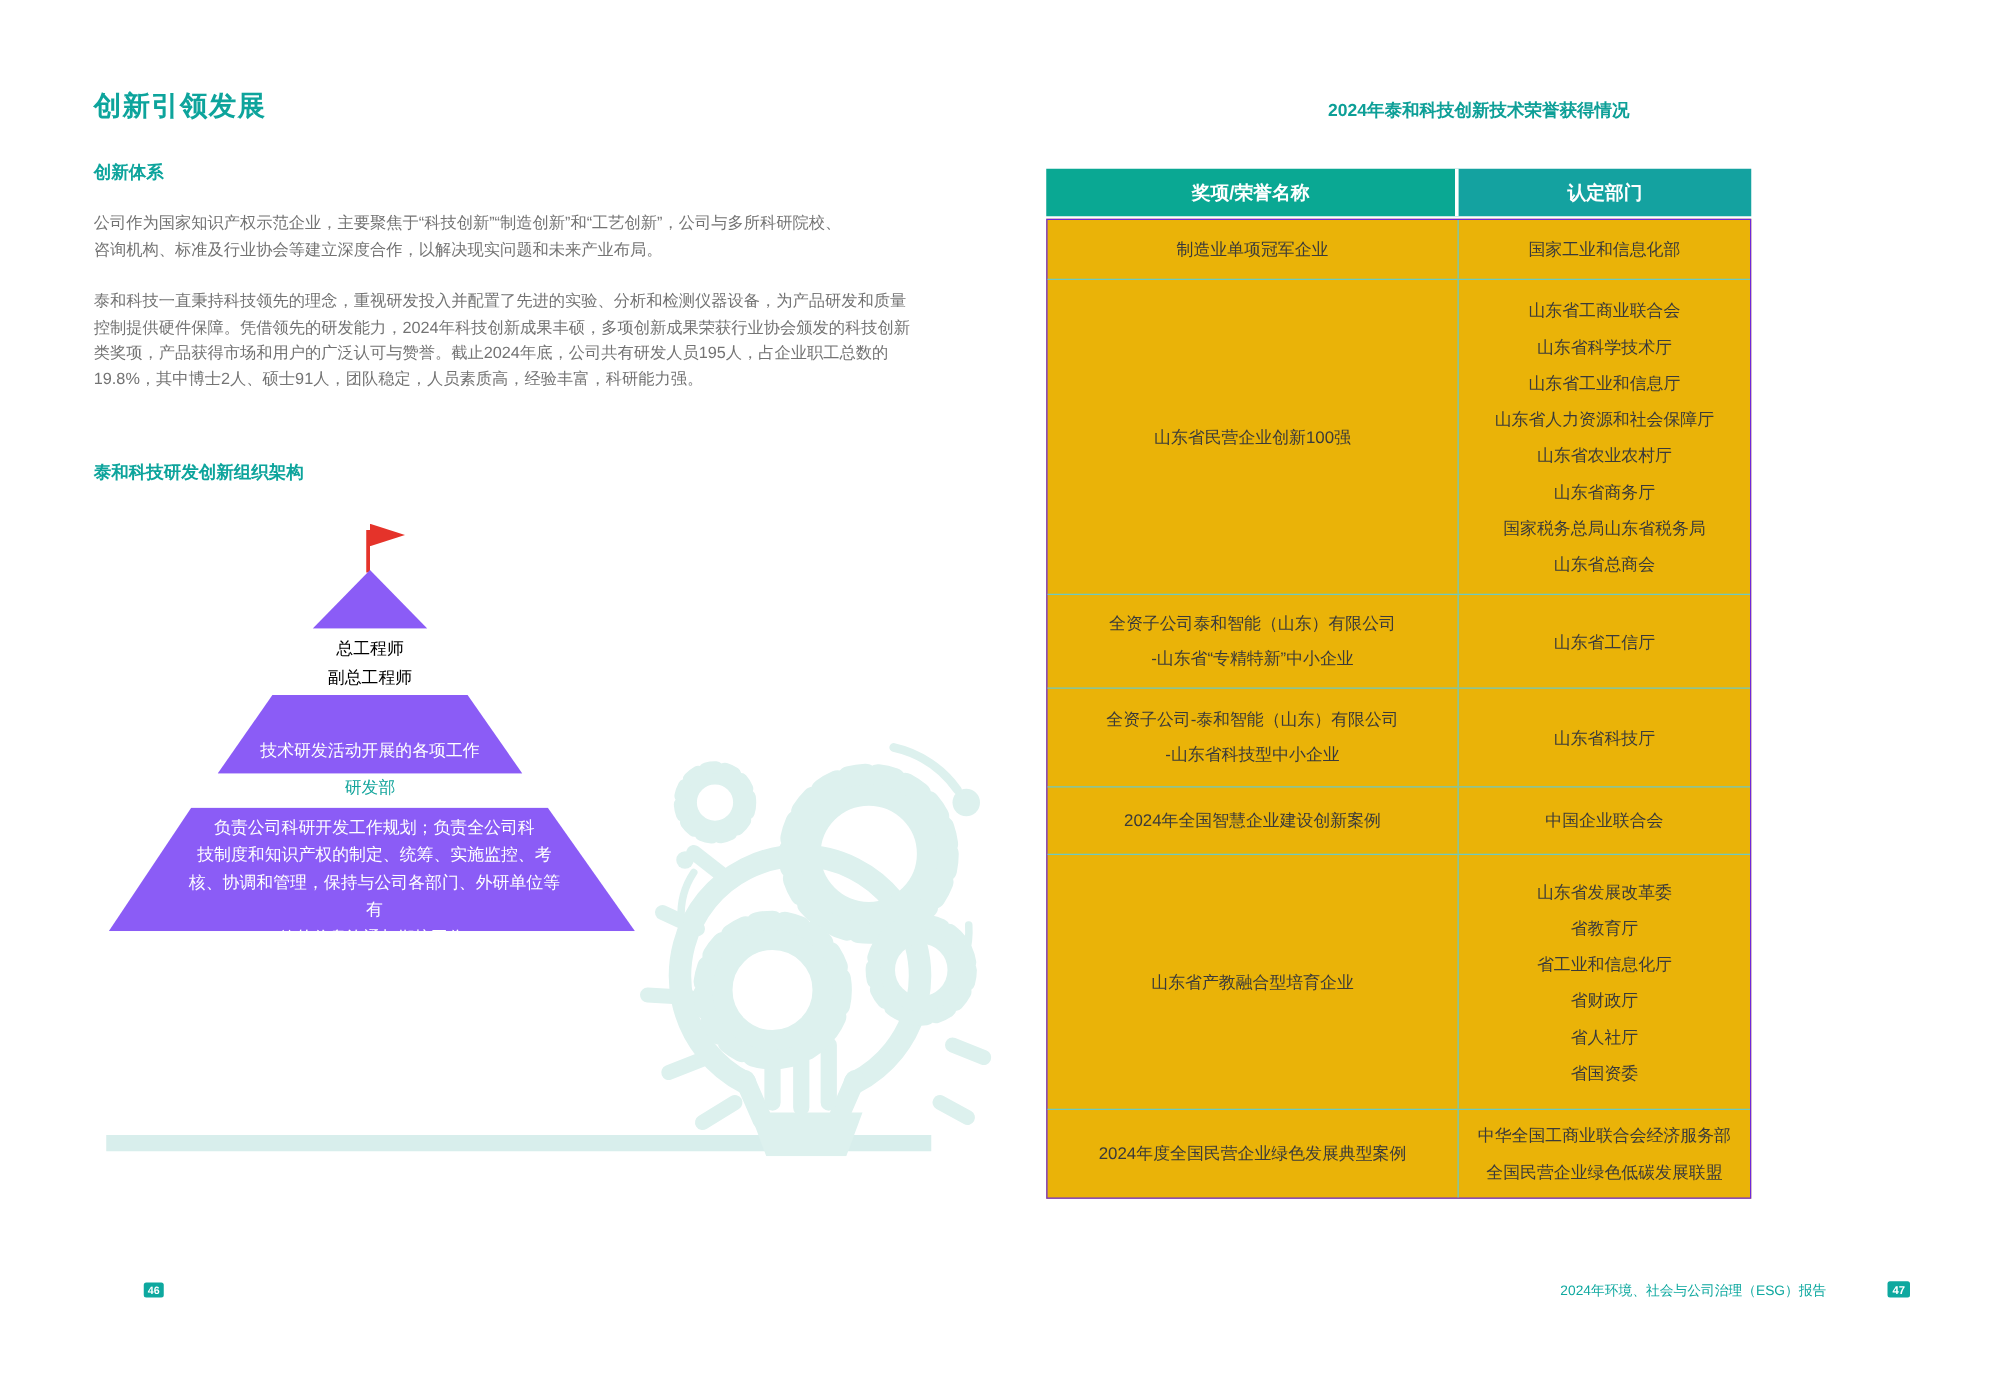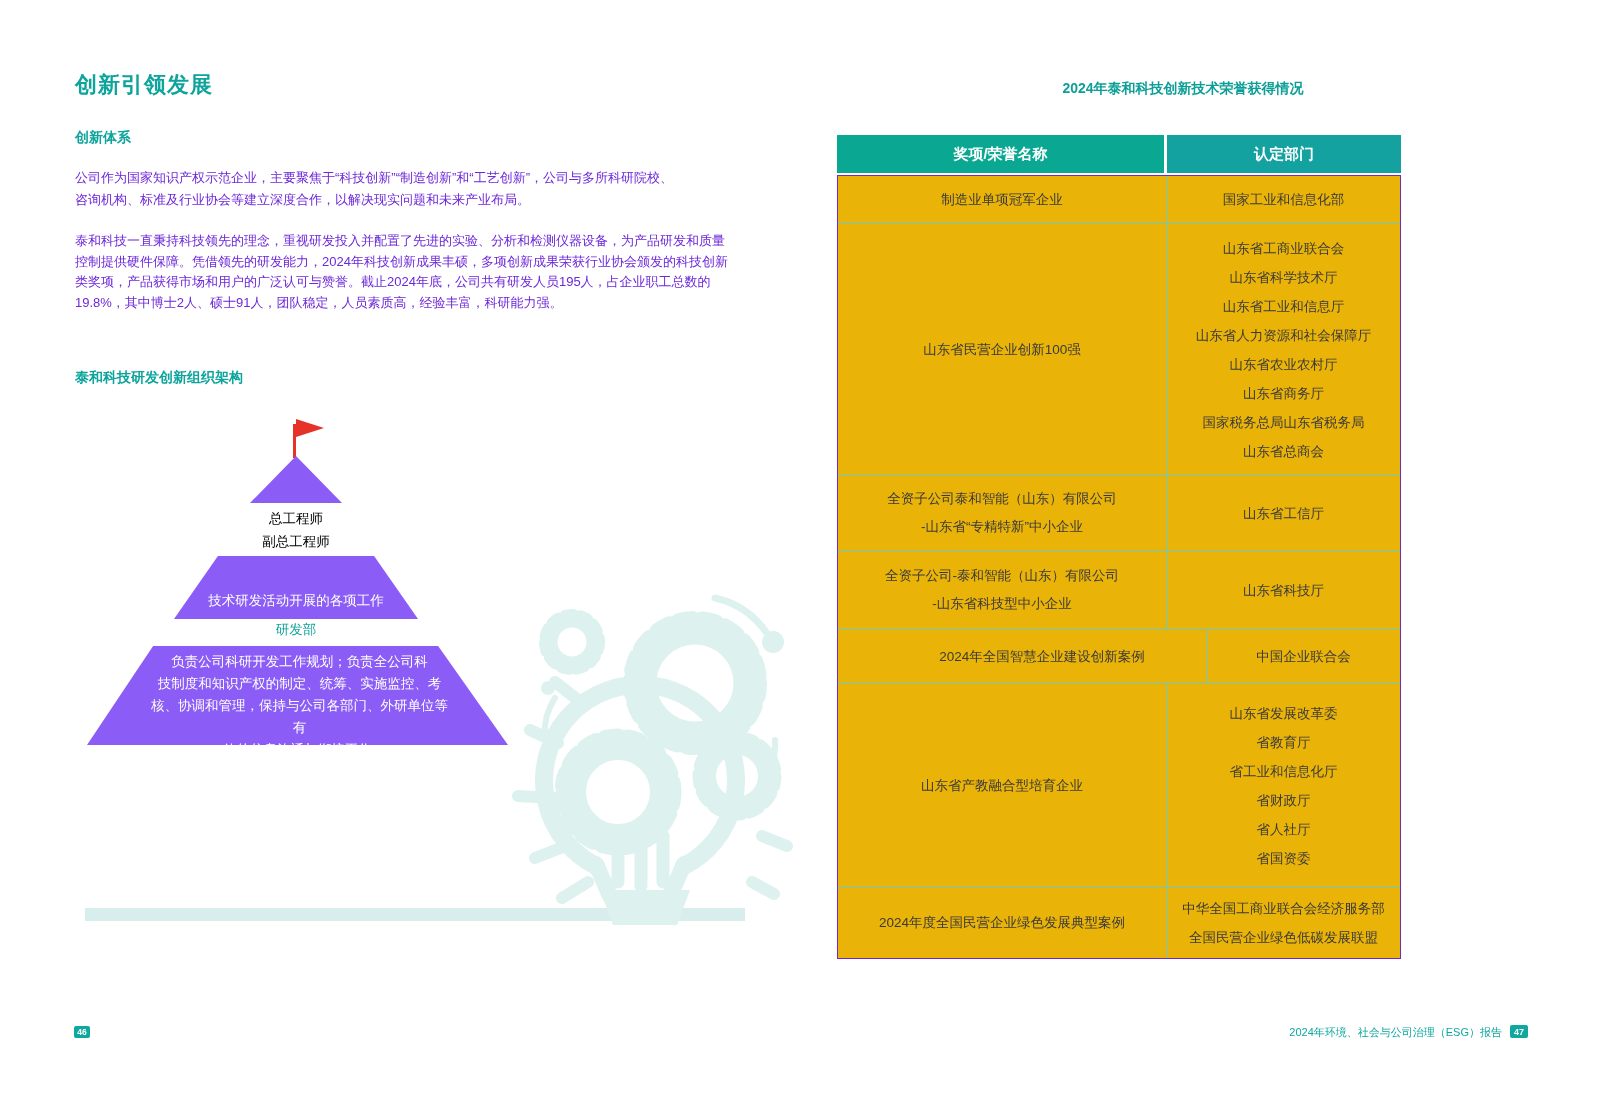--- a/index.html
+++ b/index.html
@@ -2,21 +2,21 @@
 <html><head>
 <meta charset="utf-8">
 <style>
   html,body{margin:0;padding:0;background:#fff;}
   body{font-family:"Liberation Sans","DejaVu Sans",sans-serif;color:#333;}
   .page{position:relative;width:1610px;height:1100px;background:#ffffff;overflow:hidden;}
 
   
   .h1{position:absolute;left:75px;top:70px;font-size:22px;font-weight:bold;color:#0da49c;letter-spacing:1px;}
   .h2{position:absolute;left:75px;top:129px;font-size:14px;font-weight:bold;color:#0da49c;}
-  .para{position:absolute;color:#6d28d9;font-size:13px;white-space:pre-line;}
+  .para{position:absolute;color:#737373;font-size:13px;white-space:pre-line;}
   .p1{left:75px;top:167px;width:700px;line-height:21.5px;}
   .p2{left:75px;top:231px;width:700px;line-height:20.5px;}
   .h3{position:absolute;left:75px;top:369px;font-size:14px;font-weight:bold;color:#0da49c;}
   .p3{left:88px;top:828px;width:440px;line-height:21px;}
 
   
   .teal{background:#8b5cf6;}
   .flag-pole{position:absolute;left:293px;top:424px;width:3px;height:34px;background:#e5332a;}
   .flag-banner{position:absolute;left:296px;top:419px;width:28px;height:18px;background:#e5332a;
     clip-path:polygon(0 0,100% 50%,0 100%);}
@@ -47,25 +47,25 @@
   .th1{width:330px;background:#0aa893;border-right:3px solid #ffffff;}
   .th2{flex:1;background:#14a2a0;}
   .tbody{background:#eab308;border:1px solid #6d28d9;box-sizing:border-box;}
   .trow{display:flex;border-bottom:1px solid #6ec9c1;box-sizing:border-box;}
   .trow:last-child{border-bottom:none;}
   .tcell{display:flex;align-items:center;justify-content:center;text-align:center;
     font-size:13.5px;color:#3a3a3a;white-space:pre-line;box-sizing:border-box;}
   .ca{width:329px;border-right:1px solid #6ec9c1;line-height:28px;}
   .cb{flex:1;line-height:29px;}
   .r1{height:48px;} .r2{height:252px;} .r3{height:79px;} .r4{height:75px;}
-  .r5{height:54px;padding-left:40px;} .r6{height:204px;} .r7{height:70px;}
+  .r5{height:54px;} .r6{height:204px;} .r7{height:70px;}
 
   
   .badge{background:#0ea89f;color:#fff;border-radius:2px;font-size:8.5px;font-weight:bold;
-    display:flex;align-items:center;justify-content:center;}
+    display:flex;align-items:center;justify-content:center;margin-left:41px;}
   .pg-left{position:absolute;left:74px;top:1026px;width:16px;height:12px;}
   .footer-right{position:absolute;right:82px;top:1025px;display:flex;align-items:flex-start;gap:8px;}
   .footer-right .txt{color:#0ea89f;font-size:11px;}
   .pg-right{width:18px;height:13px;font-size:9px;}
 </style>
 </head>
 <body>
 
 <div class="page">
 

